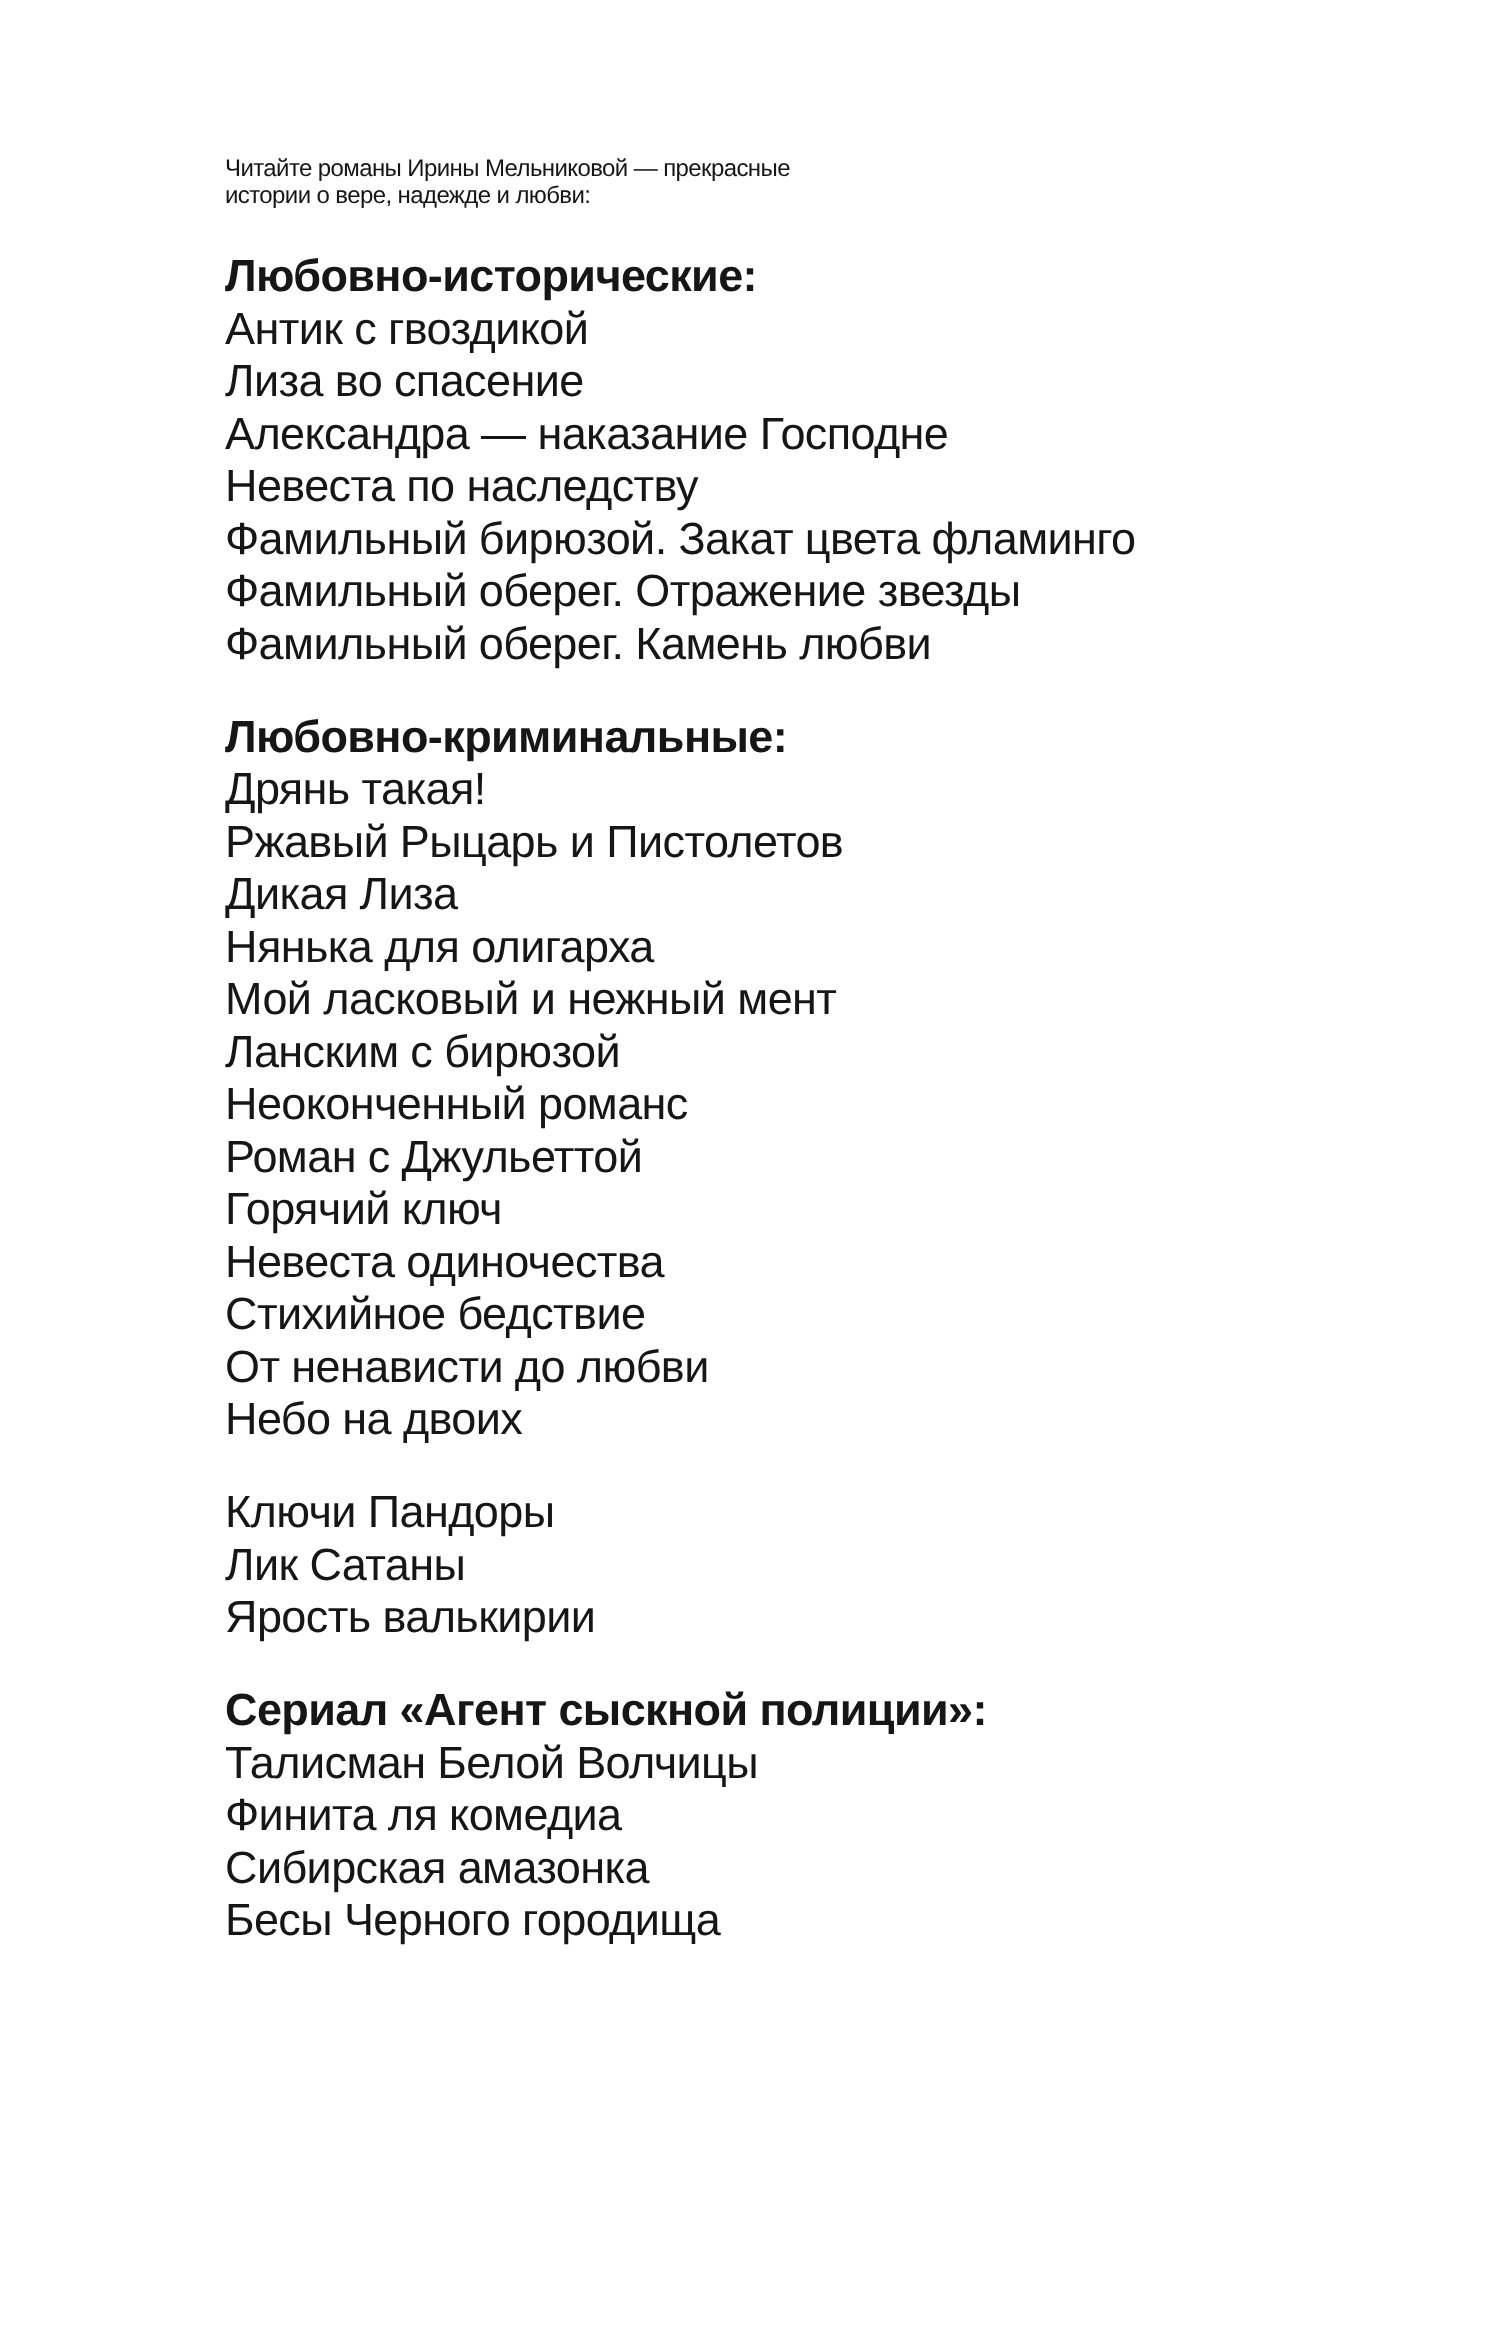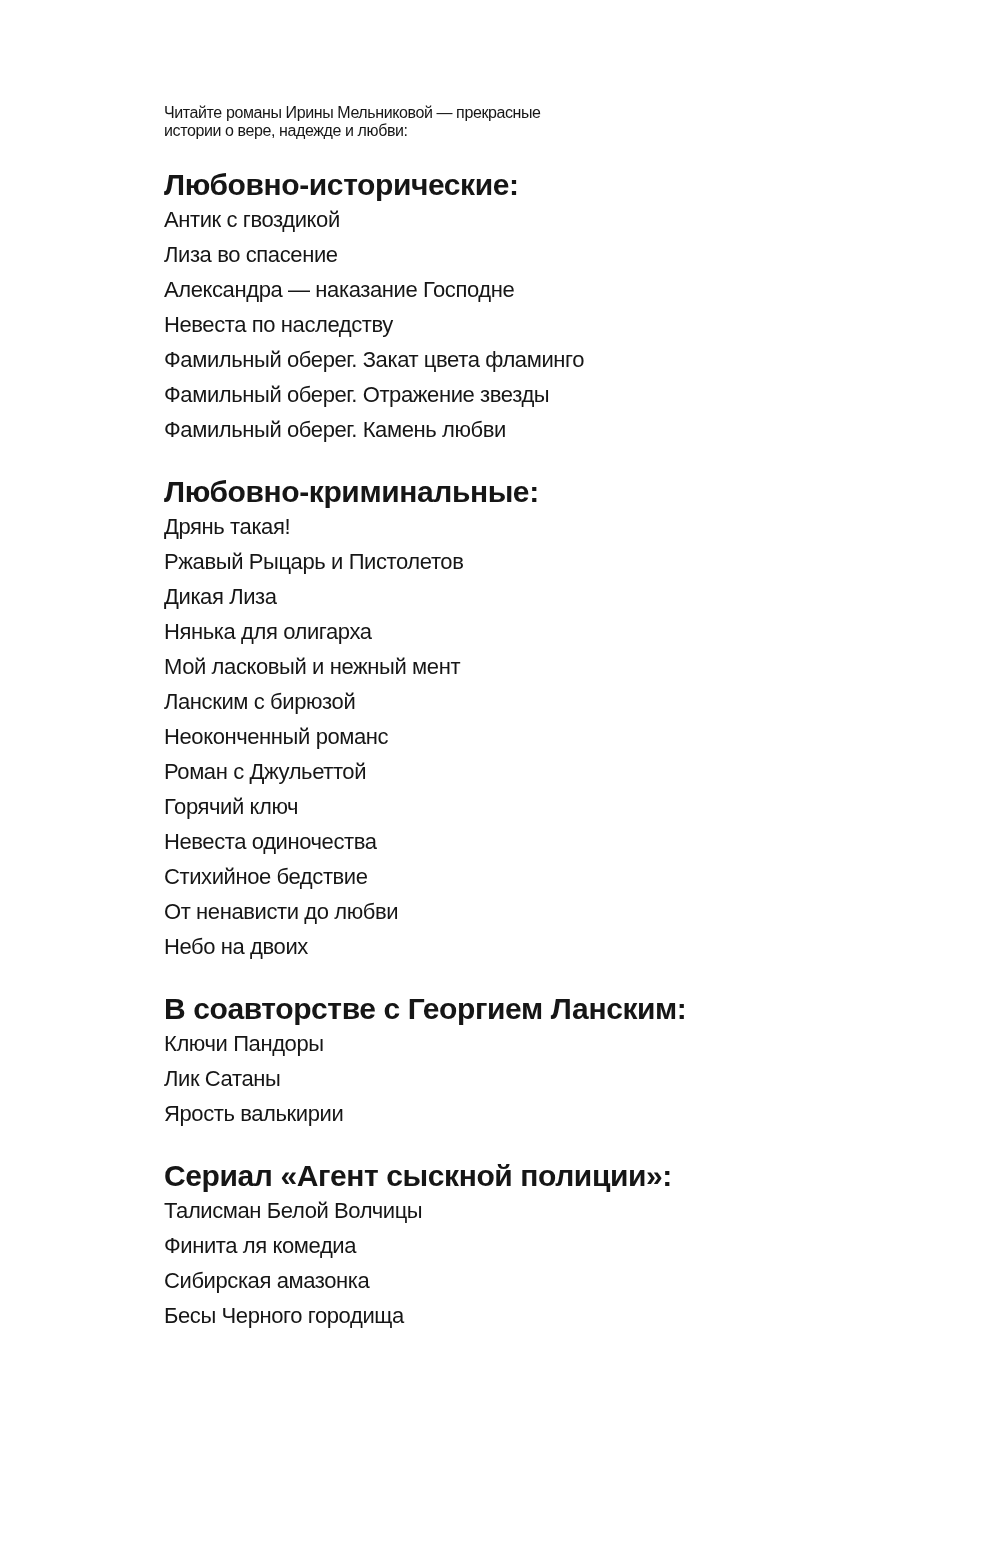--- a/index.html
+++ b/index.html
@@ -10,21 +10,21 @@
   .page {
     position: relative;
     width: 1000px;
     height: 1562px;
     background: #ffffff;
     overflow: hidden;
   }
   .content {
     position: absolute;
     top: 104px;
-    left: 164px;
+    left: 150px;
     width: 740px;
     color: #161616;
     font-family: "Liberation Sans", sans-serif;
     letter-spacing: -0.4px;
   }
   .intro {
     font-size: 30px;
     line-height: 35px;
     font-weight: 600;
     margin: 0;
@@ -33,21 +33,21 @@
     margin-top: 27px;
   }
   .section-heading {
     font-size: 30px;
     line-height: 35px;
     font-weight: 600;
     margin: 0;
     white-space: nowrap;
   }
   .item {
-    font-size: 22px;
+    font-size: 30px;
     line-height: 35px;
     font-weight: 300;
     white-space: nowrap;
   }
 </style>
 </head>
 <body>
 
 <div class="page">
   <div class="content">
@@ -56,42 +56,41 @@
       <div>Читайте романы Ирины Мельниковой — прекрасные</div>
       <div>истории о вере, надежде и любви:</div>
     <p></p>
     <div id="sections">
         <section class="book-section">
           <h2 class="section-heading">Любовно-исторические:</h2>
           <div class="item">Антик с гвоздикой</div>
           <div class="item">Лиза во спасение</div>
           <div class="item">Александра — наказание Господне</div>
           <div class="item">Невеста по наследству</div>
-          <div class="item">Фамильный оберег. Закат цвета фламинго</div>
+          <div class="item">Фамильный бирюзой. Закат цвета фламинго</div>
           <div class="item">Фамильный оберег. Отражение звезды</div>
           <div class="item">Фамильный оберег. Камень любви</div>
         </section>
         <section class="book-section">
           <h2 class="section-heading">Любовно-криминальные:</h2>
           <div class="item">Дрянь такая!</div>
           <div class="item">Ржавый Рыцарь и Пистолетов</div>
           <div class="item">Дикая Лиза</div>
           <div class="item">Нянька для олигарха</div>
           <div class="item">Мой ласковый и нежный мент</div>
           <div class="item">Ланским с бирюзой</div>
           <div class="item">Неоконченный романс</div>
           <div class="item">Роман с Джульеттой</div>
           <div class="item">Горячий ключ</div>
           <div class="item">Невеста одиночества</div>
           <div class="item">Стихийное бедствие</div>
           <div class="item">От ненависти до любви</div>
           <div class="item">Небо на двоих</div>
         </section>
         <section class="book-section">
-          <h2 class="section-heading">В соавторстве с Георгием Ланским:</h2>
           <div class="item">Ключи Пандоры</div>
           <div class="item">Лик Сатаны</div>
           <div class="item">Ярость валькирии</div>
         </section>
         <section class="book-section">
           <h2 class="section-heading">Сериал «Агент сыскной полиции»:</h2>
           <div class="item">Талисман Белой Волчицы</div>
           <div class="item">Финита ля комедиа</div>
           <div class="item">Сибирская амазонка</div>
           <div class="item">Бесы Черного городища</div>

